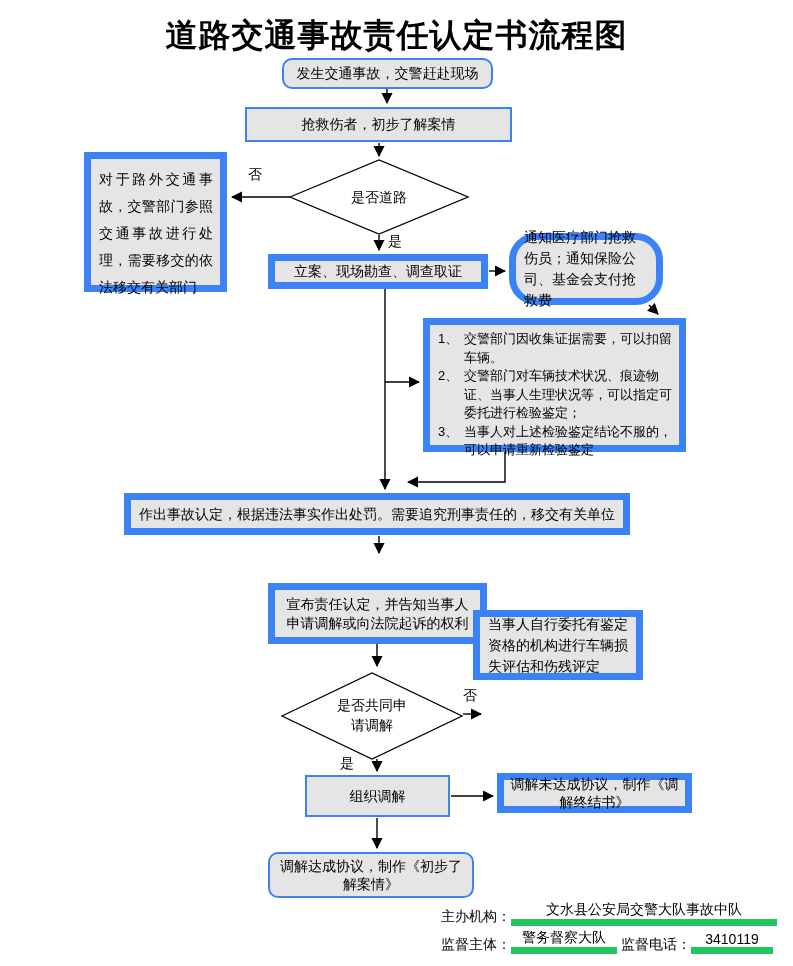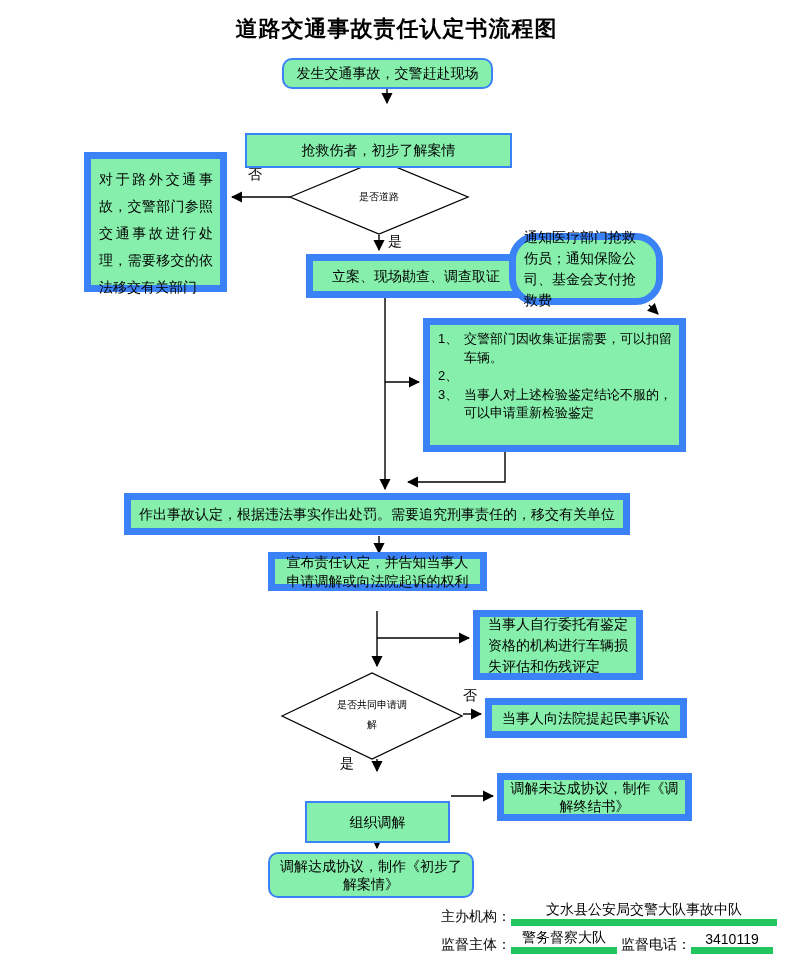--- a/index.html
+++ b/index.html
@@ -2,40 +2,40 @@
 <html><head>
 <meta charset="utf-8">
 <style>
   html,body{margin:0;padding:0;background:#fff;}
   #stage{
     position:relative;width:793px;height:966px;background:#ffffff;
     font-family:"Liberation Sans", sans-serif;color:#000;overflow:hidden;
   }
   .title{
     position:absolute;top:14px;left:0;width:100%;text-align:center;
-    font-size:22px;font-weight:bold;letter-spacing:1px;
+    font-size:32px;font-weight:bold;letter-spacing:1px;
   }
   .node{
-    position:absolute;border:7px solid #3b82f6;background:#86efac;box-sizing:border-box;
+    position:absolute;border:7px solid #3b82f6;background:#e5e5e5;box-sizing:border-box;
     display:flex;align-items:center;justify-content:center;text-align:center;
     font-size:14px;line-height:1.3;padding:2px 6px;
   }
-  .thick{border-width:2px;margin-top:26px;}
+  .thick{border-width:2px;}
   .rounded{border-radius:10px;border-width:2px;}
   .offroad{align-items:flex-start;text-align:justify;line-height:27px;padding:7px 7px;}
   .notify{line-height:21px;padding:4px 8px;text-align:left;}
   .entrust{line-height:21px;padding:4px 8px;text-align:left;}
   .legal{flex-direction:column;align-items:stretch;justify-content:flex-start;
     padding:5px 6px 0 8px;font-size:13px;line-height:18.5px;text-align:left;}
   .legal-item{display:flex;}
   .legal-item .num{width:26px;flex:0 0 26px;}
   .legal-item .txt{flex:1;}
   .dtext{
     position:absolute;display:flex;align-items:center;justify-content:center;
-    text-align:center;font-size:10px;line-height:20px;
+    text-align:center;font-size:14px;line-height:20px;
   }
   .branch-label{position:absolute;font-size:14px;}
   svg.wires{position:absolute;left:0;top:0;}
   .footer{position:absolute;left:441px;top:901px;font-size:14px;}
   .frow{display:flex;align-items:flex-end;margin-bottom:3px;white-space:nowrap;}
   .fval{display:inline-block;border-bottom:7px solid #22c55e;text-align:center;}
   .w-host{width:266px;}
   .w-sup{width:106px;margin-right:4px;}
   .w-phone{width:82px;}
 </style>
@@ -77,51 +77,51 @@
   </svg>
 
   <div class="node rounded" style="left:282px;top:58px;width:211px;height:31px;">发生交通事故，交警赶赴现场</div>
 
   <div class="node thick" style="left:245px;top:107px;width:267px;height:35px;">抢救伤者，初步了解案情</div>
 
   <div class="dtext" style="left:309px;top:184px;width:140px;height:26px;">是否道路</div>
 
   <div class="node offroad" style="left:84px;top:152px;width:143px;height:140px;padding-left:8px;">对于路外交通事故，交警部门参照交通事故进行处理，需要移交的依法移交有关部门</div>
 
-  <div class="node" style="left:268px;top:254px;width:220px;height:44px;margin-left:38px;">立案、现场勘查、调查取证</div>
+  <div class="node" style="left:268px;top:254px;width:220px;height:35px;">立案、现场勘查、调查取证</div>
 
   <div class="node notify" style="left:509px;top:233px;width:154px;height:72px;border-radius:27px;">通知医疗部门抢救伤员；通知保险公司、基金会支付抢救费</div>
 
   <div class="node legal" style="left:423px;top:318px;width:263px;height:134px;">
     <div class="legal-item">
       <span class="num">1、</span>
       <span class="txt">交警部门因收集证据需要，可以扣留车辆。</span>
     </div>
     <div class="legal-item">
       <span class="num">2、</span>
+      <span class="txt">交警部门对车辆技术状况、痕迹物证、当事人生理状况等，可以指定可委托进行检验鉴定；</span>
     </div>
     <div class="legal-item">
       <span class="num">3、</span>
       <span class="txt">当事人对上述检验鉴定结论不服的，可以申请重新检验鉴定</span>
     </div>
   </div>
 
   <div class="node" style="left:124px;top:493px;width:506px;height:42px;">作出事故认定，根据违法事实作出处罚。需要追究刑事责任的，移交有关单位</div>
 
-  <div class="node" style="left:268px;top:552px;width:219px;height:39px;">宣布责任认定，并告知当事人申请调解或向法院起诉的权利</div>
+  <div class="node" style="left:268px;top:583px;width:219px;height:61px;">宣布责任认定，并告知当事人申请调解或向法院起诉的权利</div>
 
   <div class="node entrust" style="left:473px;top:610px;width:170px;height:70px;">当事人自行委托有鉴定资格的机构进行车辆损失评估和伤残评定</div>
 
   <div class="dtext" style="left:334px;top:690px;width:76px;height:50px;">是否共同申请调解</div>
 
-  <div class="node" style="left:485px;top:698px;width:202px;height:40px;">当事人向法院提起民事诉讼</div>
 
   <div class="node thick" style="left:305px;top:775px;width:145px;height:42px;">组织调解</div>
 
-  <div class="node" style="left:497px;top:773px;width:195px;height:48px;">调解未达成协议，制作《调解终结书》</div>
+  <div class="node" style="left:497px;top:773px;width:195px;height:40px;">调解未达成协议，制作《调解终结书》</div>
 
   <div class="node rounded" style="left:268px;top:852px;width:206px;height:46px;">调解达成协议，制作《初步了解案情》</div>
 
   <span class="branch-label" style="left:248px;top:166px;">否</span>
   <span class="branch-label" style="left:388px;top:233px;">是</span>
   <span class="branch-label" style="left:463px;top:687px;">否</span>
   <span class="branch-label" style="left:340px;top:755px;">是</span>
 
   <div class="footer">
     <div class="frow">

